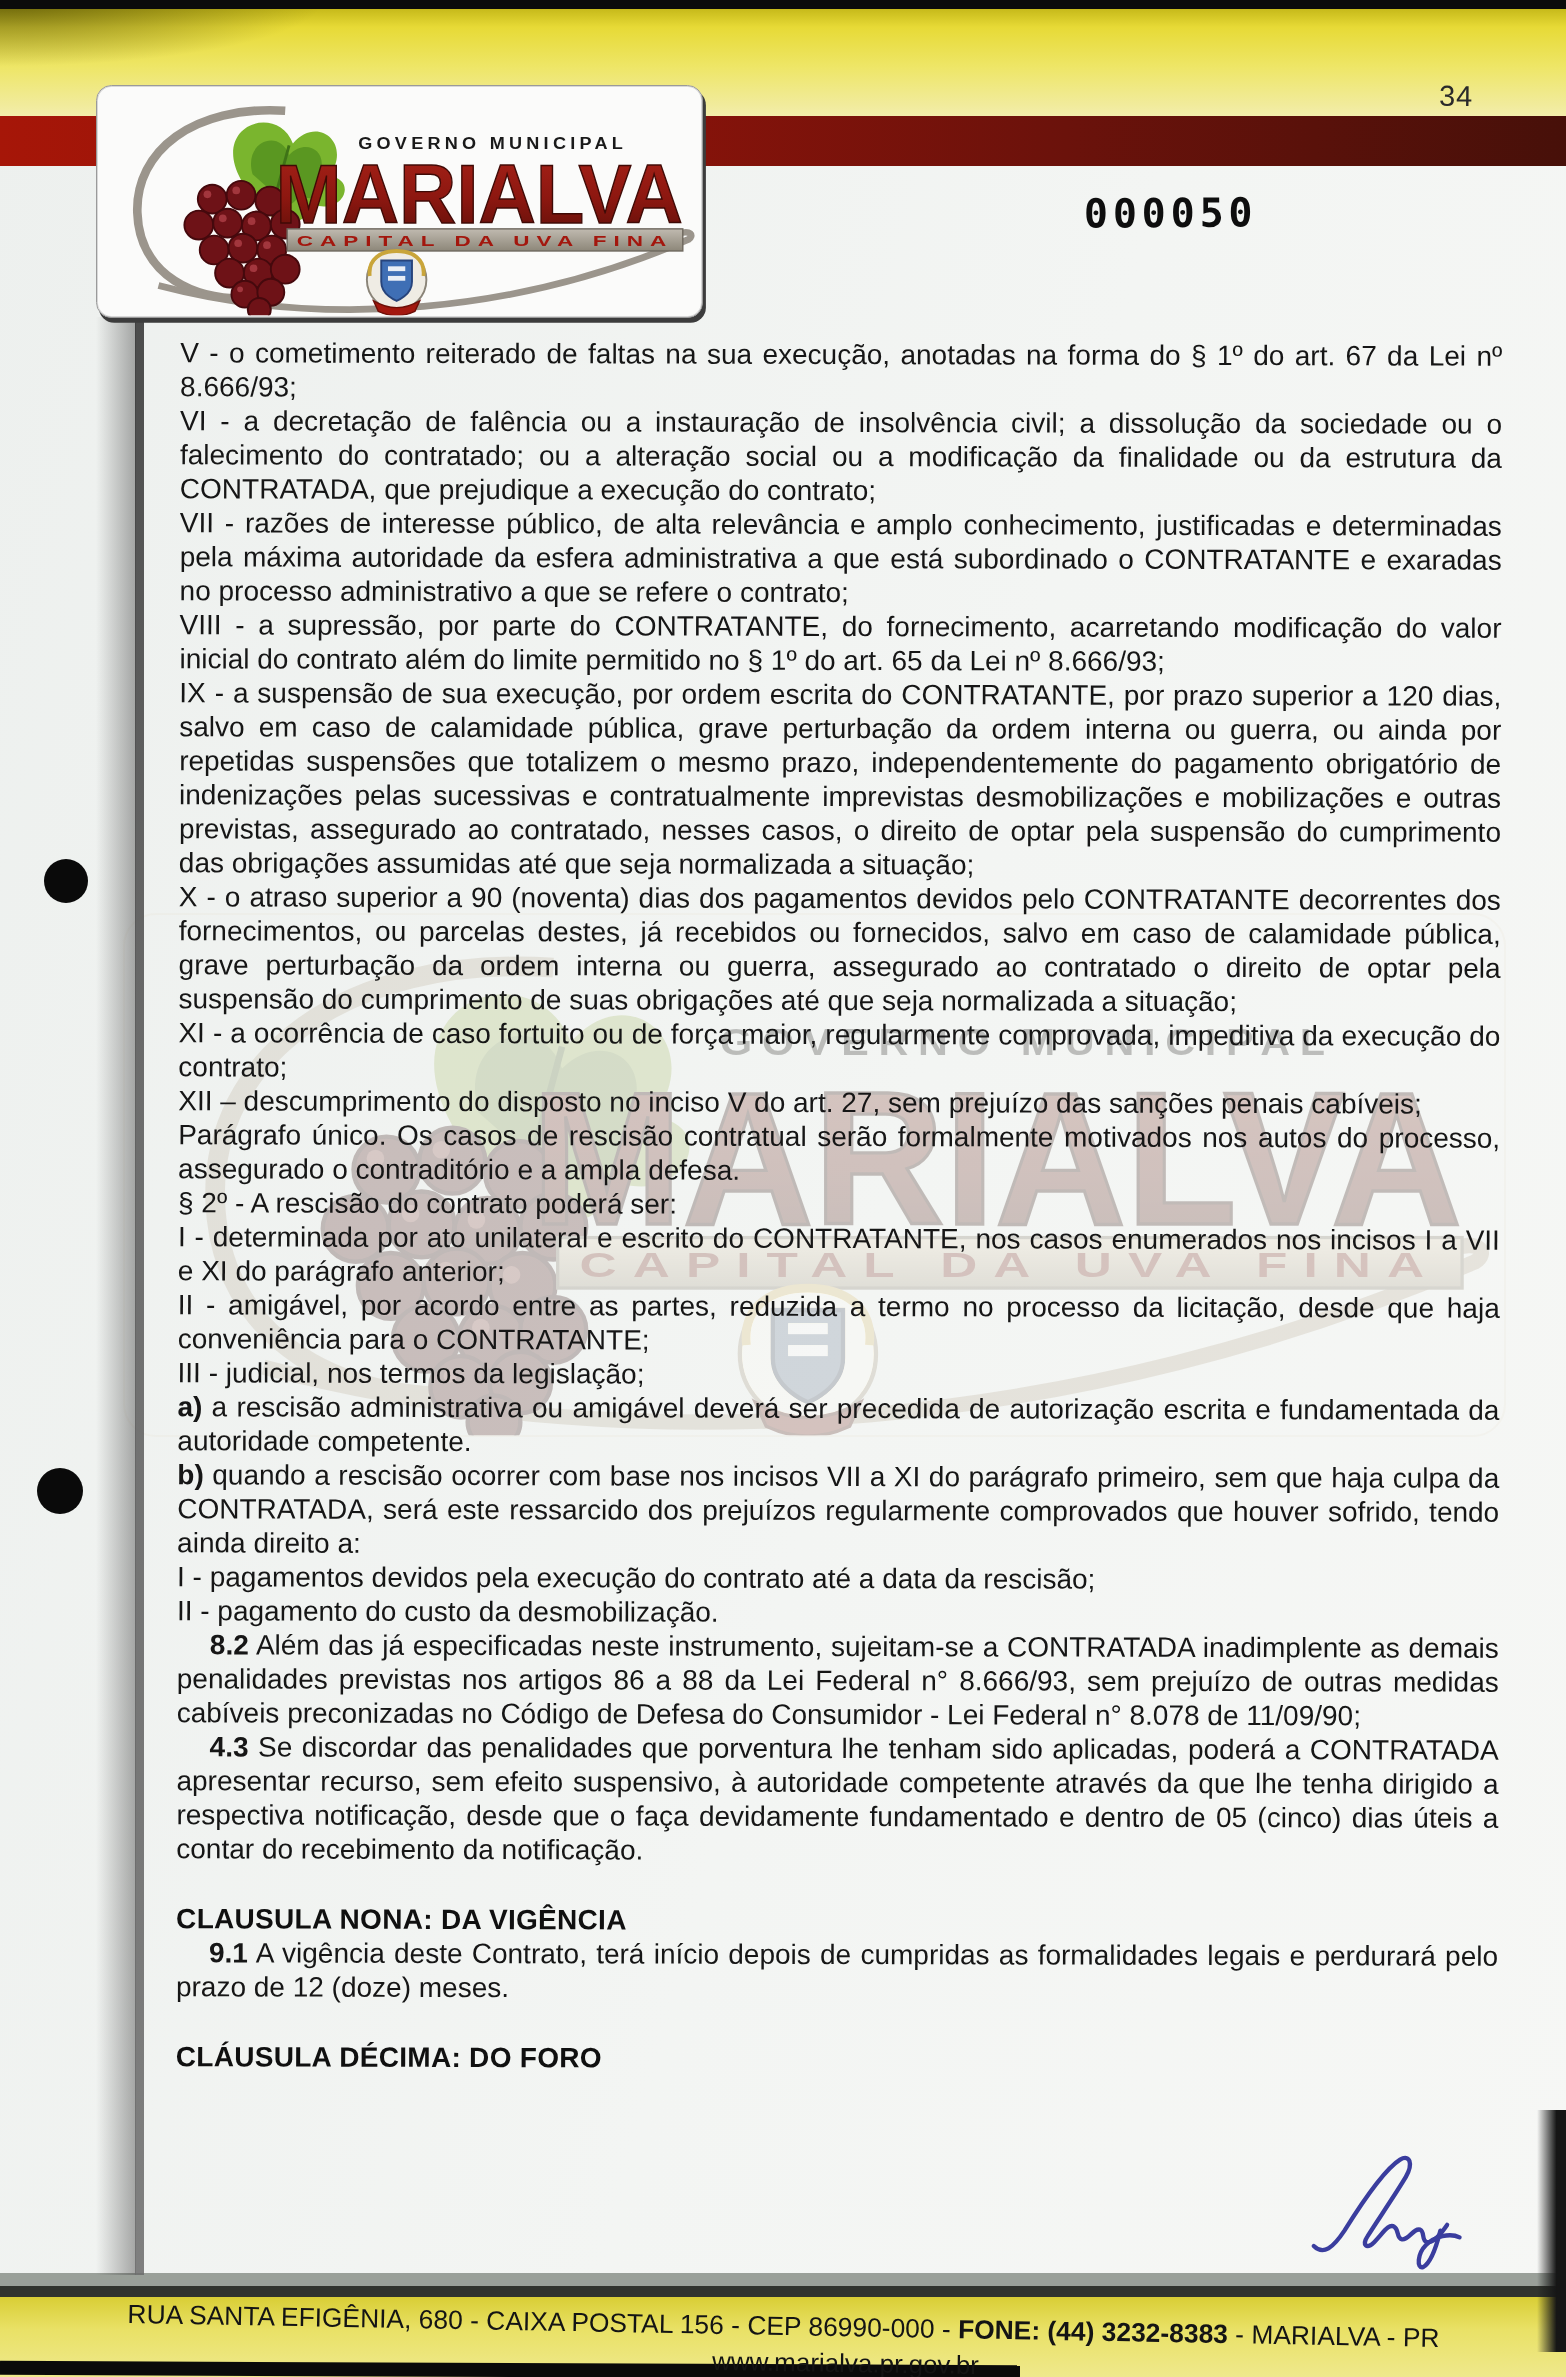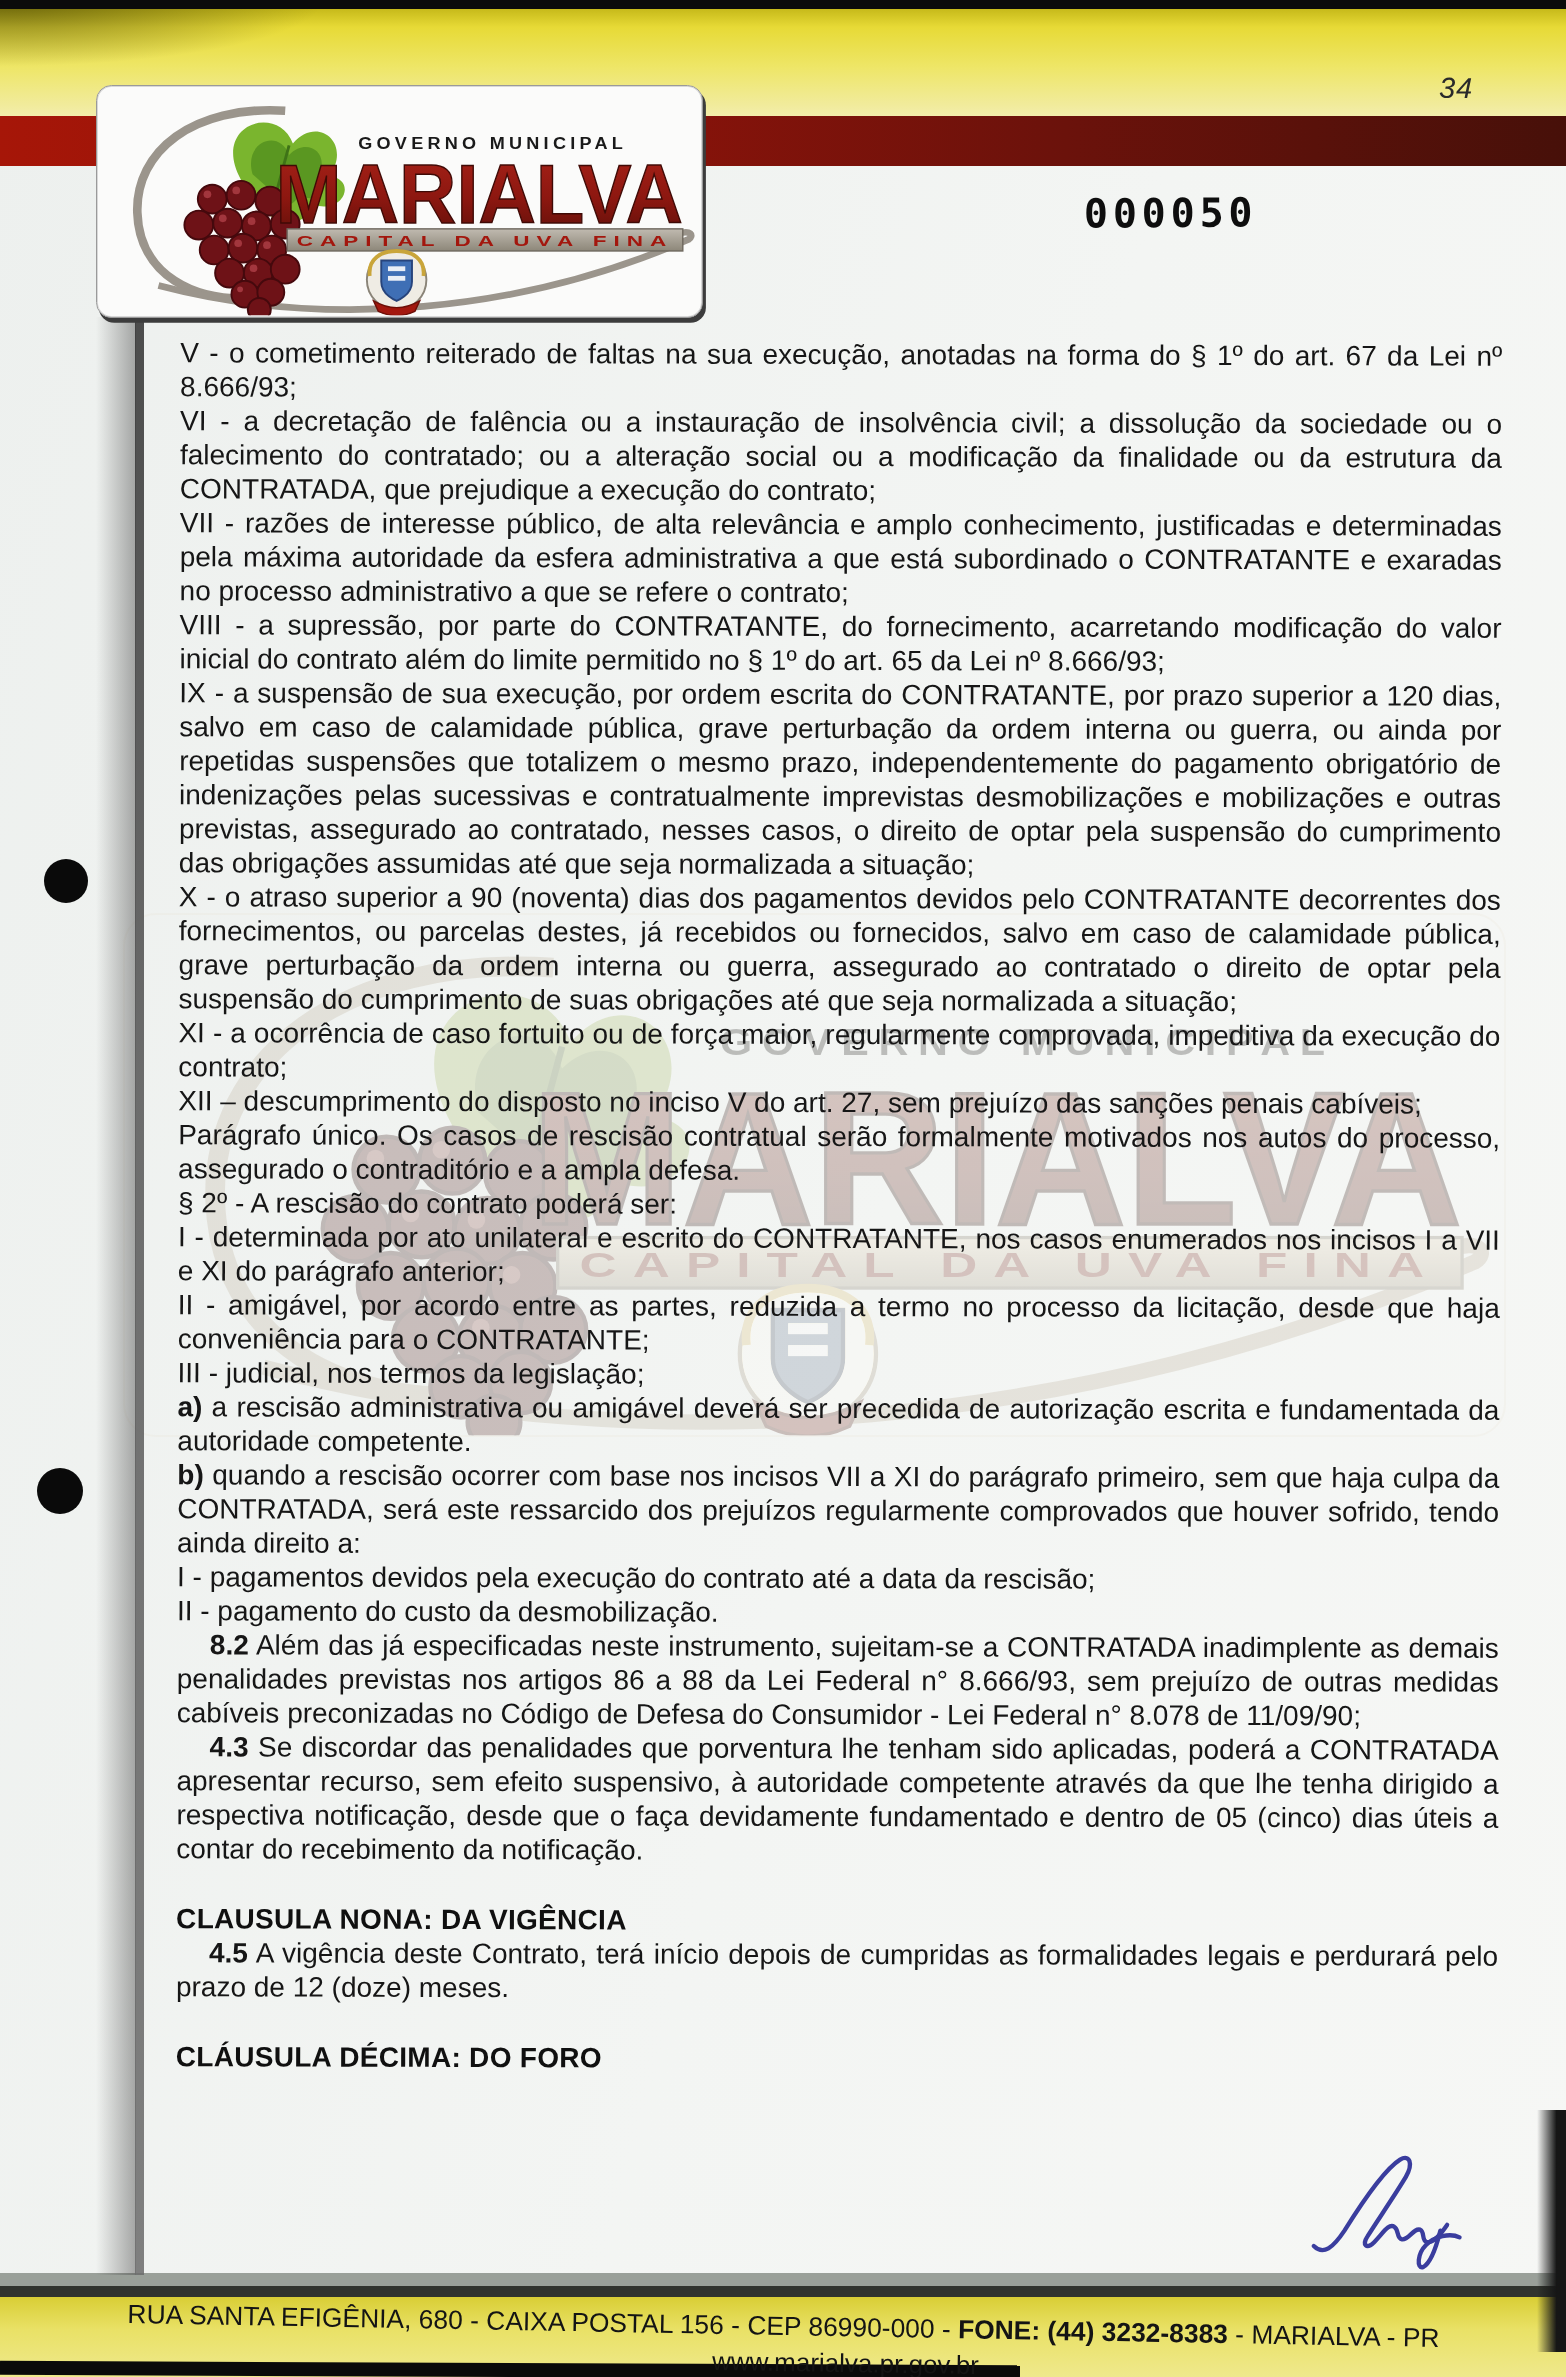--- a/index.html
+++ b/index.html
@@ -9,22 +9,22 @@
 
   
   .band-yellow-top{position:absolute;left:0;top:0;width:100%;height:123px;
       background:linear-gradient(180deg,#8f8500 0%,#c6b91a 7%,#e7da36 22%,#eee668 55%,#f1eb9b 85%,#f4efb6 100%);}
   .band-yellow-top::before{content:"";position:absolute;left:0;top:0;width:327px;height:67px;
       background:radial-gradient(ellipse at 0% 0%,rgba(30,30,0,.55),rgba(30,30,0,0) 70%);}
   .strip-black-top{position:absolute;left:0;top:0;width:100%;height:8.6px;background:#0b0b0b;}
   .stripe-red{position:absolute;left:0;top:116px;width:100%;height:50px;
       background:linear-gradient(90deg,#a61608 0%,#8c130a 38%,#6b120b 68%,#471009 100%);}
 
-  .page-number{position:absolute;left:1439px;top:72px;font-size:29px;color:#2a2a2a;
-      letter-spacing:1px;transform:rotate(.5deg);font-style:italic;}
+  .page-number{position:absolute;left:1439px;top:80px;font-size:29px;color:#2a2a2a;
+      letter-spacing:1px;transform:rotate(.5deg);}
 
   .stamp-number{position:absolute;left:1084px;top:190px;font-family:"DejaVu Sans Mono","Liberation Mono",monospace;
       font-weight:bold;font-size:40px;letter-spacing:4.8px;color:#0e0e0e;transform:rotate(-.4deg);}
 
   
   .logo-box{position:absolute;left:96px;top:85px;width:605px;height:231px;background:#fbfbfa;
       border:1.9px solid #9a9a9a;border-radius:15.4px;
       box-shadow:2.9px 4.8px 0 #3c3c3c,0 0 0 1px #d8d8d8 inset;z-index:5;}
   .logo-box svg{position:absolute;left:0;top:0;width:100%;height:100%;}
 
@@ -185,21 +185,21 @@
       <p class="para">I - determinada por ato unilateral e escrito do CONTRATANTE, nos casos enumerados nos incisos I a VII e XI do parágrafo anterior;</p>
       <p class="para">II - amigável, por acordo entre as partes, reduzida a termo no processo da licitação, desde que haja conveniência para o CONTRATANTE;</p>
       <p class="para">III - judicial, nos termos da legislação;</p>
       <p class="para"><b>a)</b> a rescisão administrativa ou amigável deverá ser precedida de autorização escrita e fundamentada da autoridade competente.</p>
       <p class="para"><b>b)</b> quando a rescisão ocorrer com base nos incisos VII a XI do parágrafo primeiro, sem que haja culpa da CONTRATADA, será este ressarcido dos prejuízos regularmente comprovados que houver sofrido, tendo ainda direito a:</p>
       <p class="para">I - pagamentos devidos pela execução do contrato até a data da rescisão;</p>
       <p class="para">II - pagamento do custo da desmobilização.</p>
       <p class="para ind"><b>8.2</b> Além das já especificadas neste instrumento, sujeitam-se a CONTRATADA inadimplente as demais penalidades previstas nos artigos 86 a 88 da Lei Federal n° 8.666/93, sem prejuízo de outras medidas cabíveis preconizadas no Código de Defesa do Consumidor - Lei Federal n° 8.078 de 11/09/90;</p>
       <p class="para ind"><b>4.3</b> Se discordar das penalidades que porventura lhe tenham sido aplicadas, poderá a CONTRATADA apresentar recurso, sem efeito suspensivo, à autoridade competente através da que lhe tenha dirigido a respectiva notificação, desde que o faça devidamente fundamentado e dentro de 05 (cinco) dias úteis a contar do recebimento da notificação.</p>
       <p class="para heading gap">CLAUSULA NONA: DA VIGÊNCIA</p>
-      <p class="para ind"><b>4.5</b> A vigência deste Contrato, terá início depois de cumpridas as formalidades legais e perdurará pelo prazo de 12 (doze) meses.</p>
+      <p class="para ind"><b>9.1</b> A vigência deste Contrato, terá início depois de cumpridas as formalidades legais e perdurará pelo prazo de 12 (doze) meses.</p>
       <p class="para heading gap">CLÁUSULA DÉCIMA: DO FORO</p>
     </div>
 
   <svg class="signature" viewBox="0 0 172 134">
     <path d="M6 104 C 16 114, 26 106, 38 88 C 58 56, 80 24, 96 14 C 106 8, 110 18, 102 32 C 90 52, 72 78, 62 94 C 56 103, 61 108, 69 100 C 78 91, 84 80, 90 84 C 95 87, 92 96, 98 97 C 105 98, 110 85, 117 87 C 122 89, 118 99, 124 100 C 131 101, 138 92, 145 82" fill="none" stroke="#3a3d9e" stroke-width="4.5" stroke-linecap="round"></path>
     <path d="M138 88 C 134 104, 128 122, 120 126 C 113 128, 114 112, 123 103 C 132 94, 148 90, 158 95" fill="none" stroke="#3a3d9e" stroke-width="4.5" stroke-linecap="round"></path>
   </svg>
 
   <div class="footer-gray-bar"></div>
   <div class="footer-dark-bar"></div>

